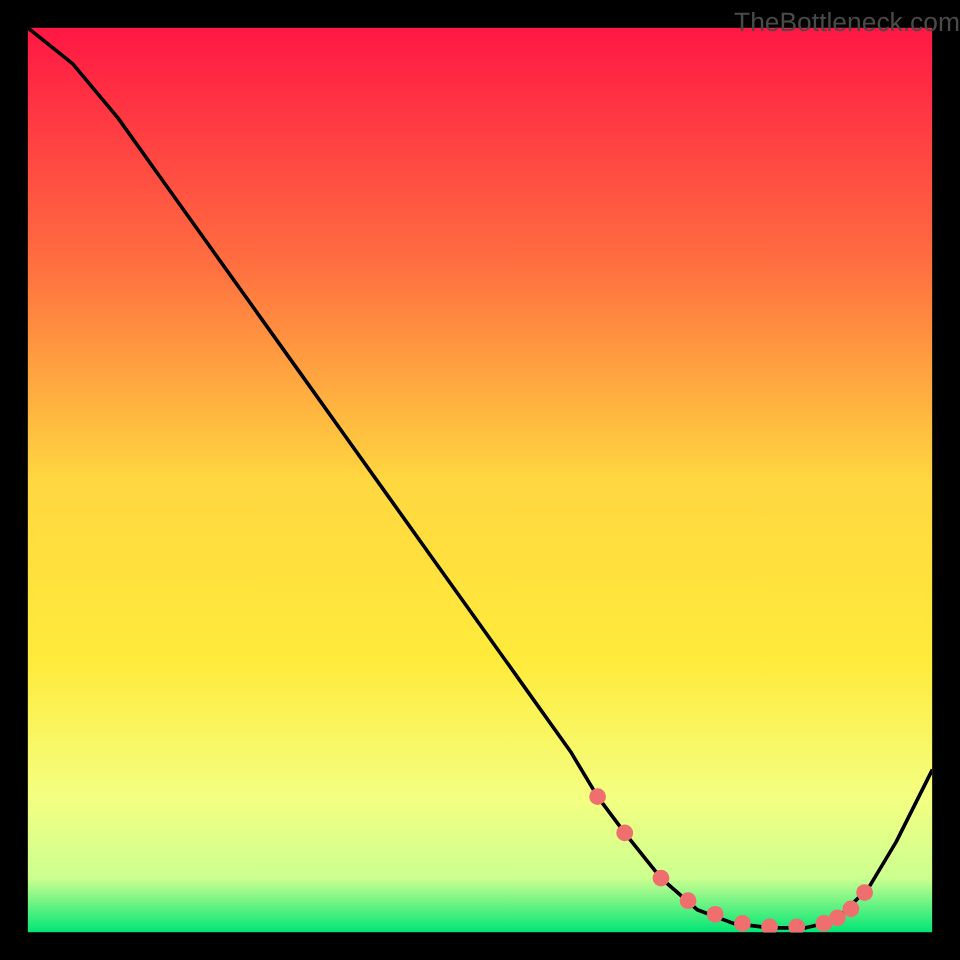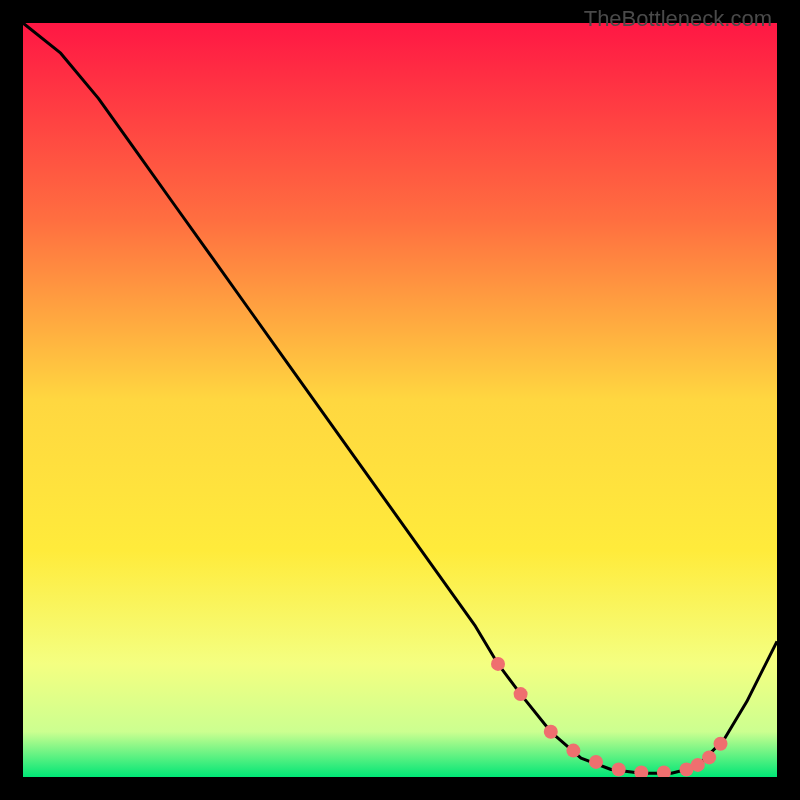--- a/index.html
+++ b/index.html
@@ -7,21 +7,21 @@
     width: 800px;
     height: 800px;
     background: #000;
     position: relative;
     overflow: hidden;
     font-family: Arial, sans-serif;
   }
   .watermark {
     position: absolute;
     top: 6px;
-    right: 28px;
+    right: 0;
     color: #4a4a4a;
     font-size: 22px;
     font-weight: 500;
     z-index: 10;
   }
   .plot {
     position: absolute;
     left: 23px;
     top: 23px;
     width: 754px;

